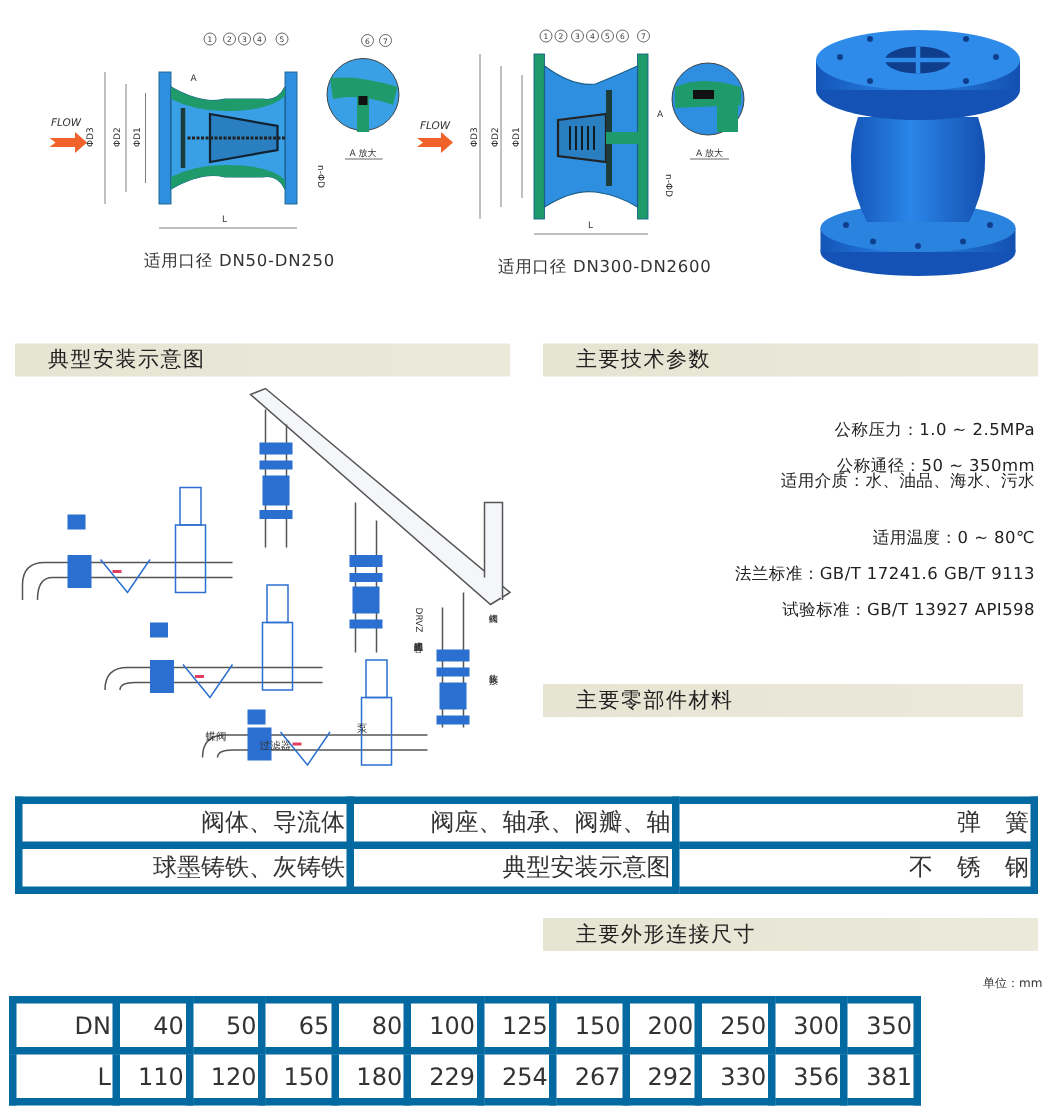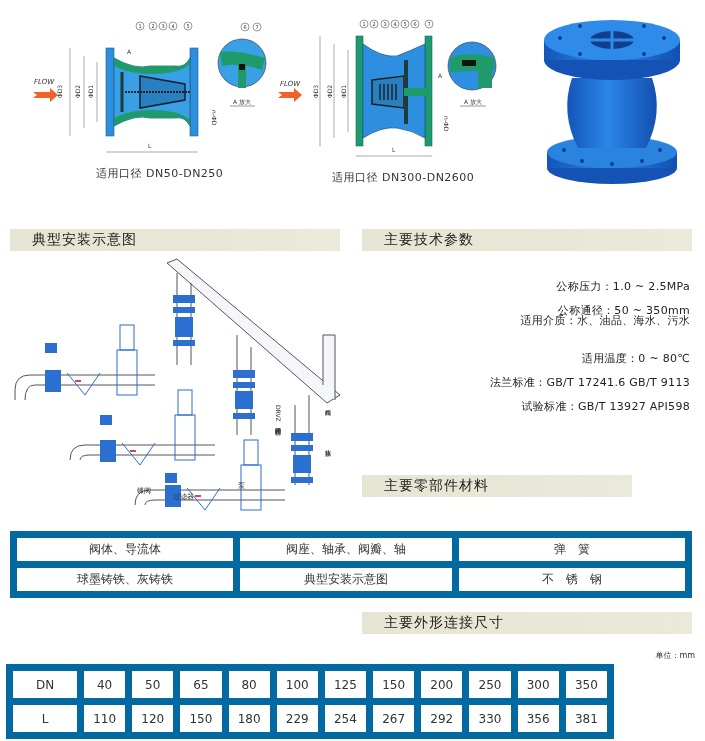--- a/index.html
+++ b/index.html
@@ -4,21 +4,21 @@
 <style>
   html, body { margin:0; padding:0; }
   body { width:705px; height:741px; background:#ffffff; position:relative; overflow:hidden;
          font-family:"DejaVu Sans", sans-serif; color:#333; }
   .abs { position:absolute; }
   .caption { font-size:11px; color:#333; letter-spacing:0.5px; }
   .section-bar { position:absolute; height:22px; background:linear-gradient(90deg,#e6e4d2,#ebe9da); }
   .section-bar span { position:absolute; left:22px; top:2px; font-size:14px; color:#222; letter-spacing:1px; }
   .spec-line { position:absolute; right:15px; font-size:11px; color:#222; text-align:right; white-space:nowrap; letter-spacing:0.3px; }
   table { border-collapse:collapse; position:absolute; }
-  td { border:7px solid #0369a1; text-align:center; font-size:12px; color:#333; }
+  td { border:5px solid #0369a1; text-align:right; font-size:16px; color:#333; }
   .flow-lbl { font-size:7px; color:#333;font-style:italic; }
   .small-lbl { font-size:7px; color:#333; }
   .unit { position:absolute; right:10px; top:650px; font-size:8px; color:#333; }
 </style>
 </head>
 <body>
 
 <div class="abs" style="left:0;top:0;width:280px;height:190px;">
   <svg width="280" height="190">
 
@@ -239,21 +239,21 @@
 
 <div>
   <div class="spec-line" style="top:279px;"><span>公称压力：</span><span>1.0 ~ 2.5MPa</span></div>
   <div class="spec-line" style="top:303px;"><span>公称通径：</span><span>50 ~ 350mm</span></div>
   <div class="spec-line" style="top:313px;"><span>适用介质：</span><span>水、油品、海水、污水</span></div>
   <div class="spec-line" style="top:351px;"><span>适用温度：</span><span>0 ~ 80℃</span></div>
   <div class="spec-line" style="top:375px;"><span>法兰标准：</span><span>GB/T 17241.6  GB/T 9113</span></div>
   <div class="spec-line" style="top:399px;"><span>试验标准：</span><span>GB/T 13927 API598</span></div>
 </div>
 
-<div class="section-bar" style="left:362px;top:475px;width:270px;">
+<div class="section-bar" style="left:362px;top:456px;width:320px;">
   <span>主要零部件材料</span>
 </div>
 
 <table style="left:10px;top:531px;width:682px;">
   <tbody>
       <tr style="height:30px;">
     <td style="width:214px;">阀体、导流体</td>
     <td style="width:210px;">阀座、轴承、阀瓣、轴</td>
     <td>弹　簧</td>
   </tr>

